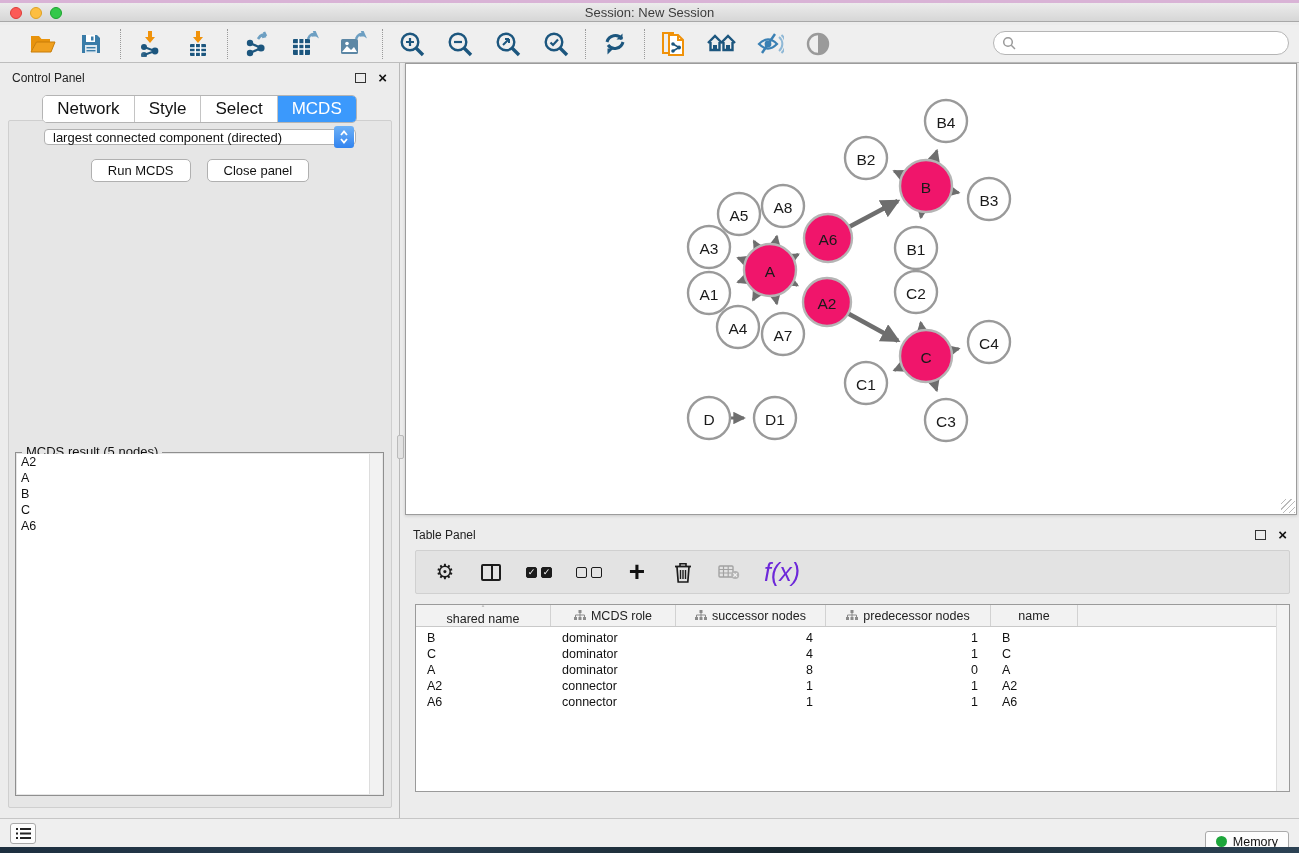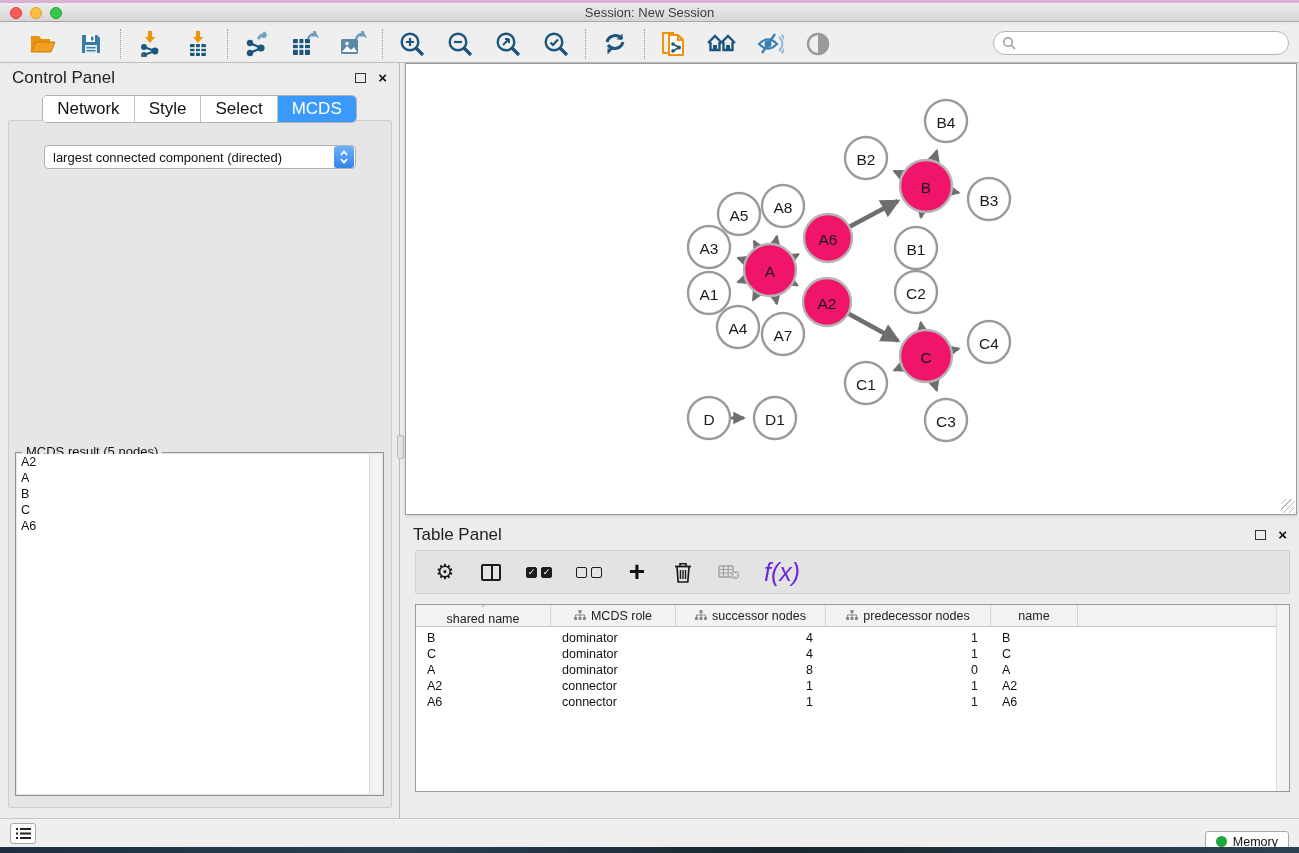--- a/index.html
+++ b/index.html
@@ -27,34 +27,34 @@
   .searchbox { position:absolute; right:10px; top:6px; width:296px; height:24px; background:#fff;
     border:1px solid #b5b5b5; border-radius:12px; display:flex; align-items:center; padding-left:8px; gap:4px; }
   .searchbox input { border:none; outline:none; flex:1; height:18px; font-size:13px; background:transparent; }
 
   
   .content { position:absolute; left:0; top:63px; width:1299px; height:755px; background:#ececec; }
 
   
   .cpanel { position:absolute; left:0; top:0; width:400px; height:755px; border-right:1px solid #b9b9b9; }
   .panel-header { height:30px; display:flex; align-items:center; padding:0 12px; }
-  .panel-title { font-size:17px; color:#222; }
+  .panel-title { font-size:12px; color:#222; }
   .panel-header .spacer { flex:1; }
   .float-icon { width:11px; height:10px; border:1.5px solid #333; margin-right:12px; }
   .close-x { font-size:15px; font-weight:bold; color:#111; line-height:10px; }
   .cp-tabs { display:flex; justify-content:center; margin-top:2px; position:relative; z-index:2; }
   .seg { display:flex; border:1px solid #b4b4b4; border-radius:5px; overflow:hidden; background:#fff; }
   .seg button { border:none; background:#fff; font-family:inherit; font-size:17px; padding:3px 14px; color:#111;
     border-right:1px solid #c4c4c4; }
   .seg button:last-child { border-right:none; }
   .seg button.active { background:#3b99fc; color:#fff; }
   .cp-inner { position:absolute; left:8px; top:57px; width:384px; height:688px; background:#e6e6e6;
     border:1px solid #cfcfcf; border-radius:2px; }
   .opt-label { text-align:center; margin-top:18px; font-size:13px; color:#111; }
-  .selectbox { margin:24px auto 0; width:312px; height:24px; background:#fff; border:1px solid #b2b2b2;
+  .selectbox { margin:8px auto 0; width:312px; height:16px; background:#fff; border:1px solid #b2b2b2;
     border-radius:4px; display:flex; align-items:center; position:relative; }
   .selectbox .sel-text { flex:1; padding-left:8px; font-size:13px; color:#111; white-space:nowrap; overflow:hidden; }
   .stepper { width:20px; height:22px; margin-right:1px; border-radius:3px;
     background:linear-gradient(#6db1f7,#3183ef); display:flex; flex-direction:column; align-items:center; justify-content:center; }
   .stepper svg { display:block; }
   .cp-buttons { display:flex; justify-content:center; gap:16px; margin-top:14px; }
   .btn { background:#fff; border:1px solid #b0b0b0; border-radius:5px; font-family:inherit; font-size:13px;
     color:#111; padding:3px 16px; height:23px; }
 
   .mcds-box { position:absolute; left:6px; top:331px; width:369px; height:344px; border:1px solid #8f8f8f; }
@@ -303,20 +303,24 @@
     </div>
     <div class="cp-inner">
       <div class="selectbox">
         <span class="sel-text">largest connected component (directed)</span>
         <span class="stepper">
           <svg width="10" height="14" viewBox="0 0 10 14">
               <path d="M2 5 L5 1.5 L8 5" stroke="#fff" stroke-width="1.8" fill="none"></path>
               <path d="M2 9 L5 12.5 L8 9" stroke="#fff" stroke-width="1.8" fill="none"></path>
             </svg>
         </span>
+      </div>
+      <div class="cp-buttons">
+        <button class="btn">Run MCDS</button>
+        <button class="btn">Close panel</button>
       </div>
       <div class="mcds-box">
         <span class="mcds-legend">MCDS result (5 nodes)</span>
         <div class="mcds-list" id="mcds-list">
           <div class="mcds-scroll"></div>
         <div class="mcds-item">A2</div>
             <div class="mcds-item">A</div>
             <div class="mcds-item">B</div>
             <div class="mcds-item">C</div>
             <div class="mcds-item">A6</div>

